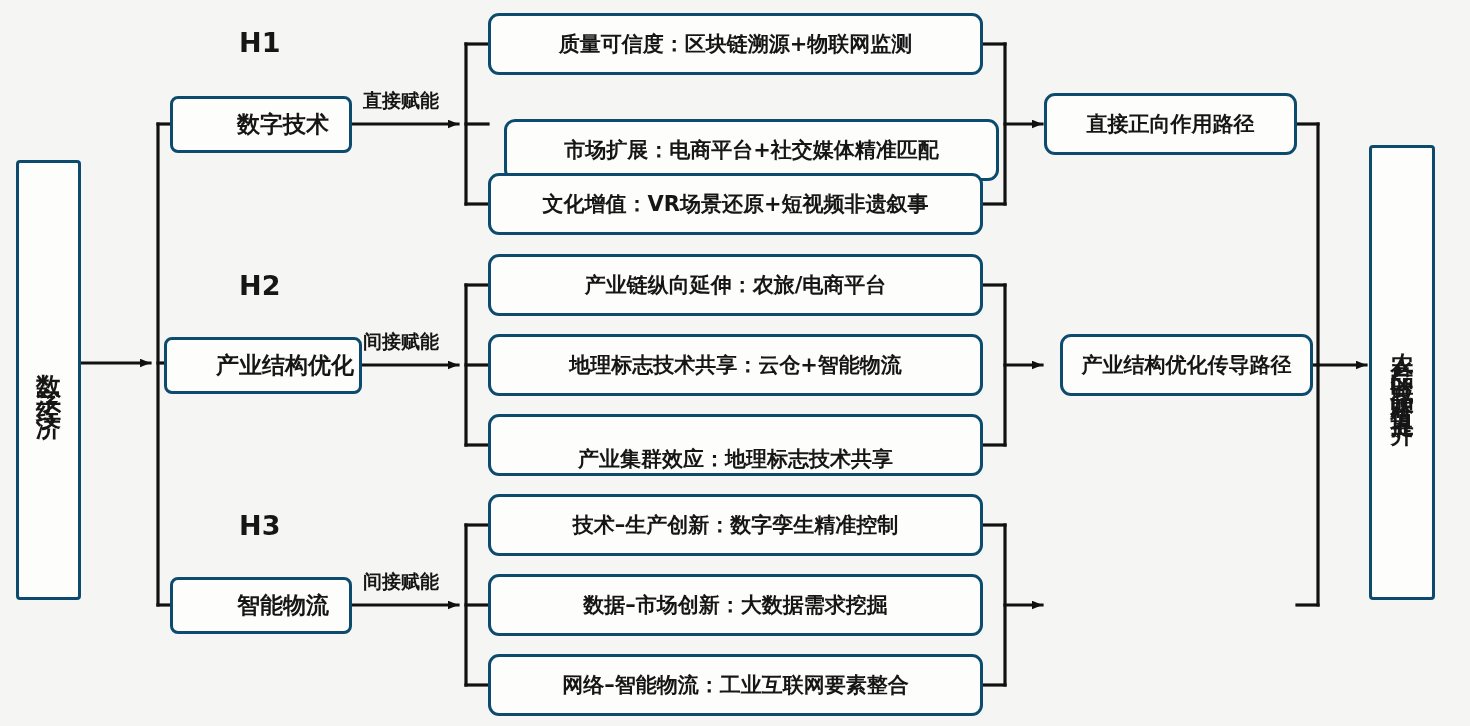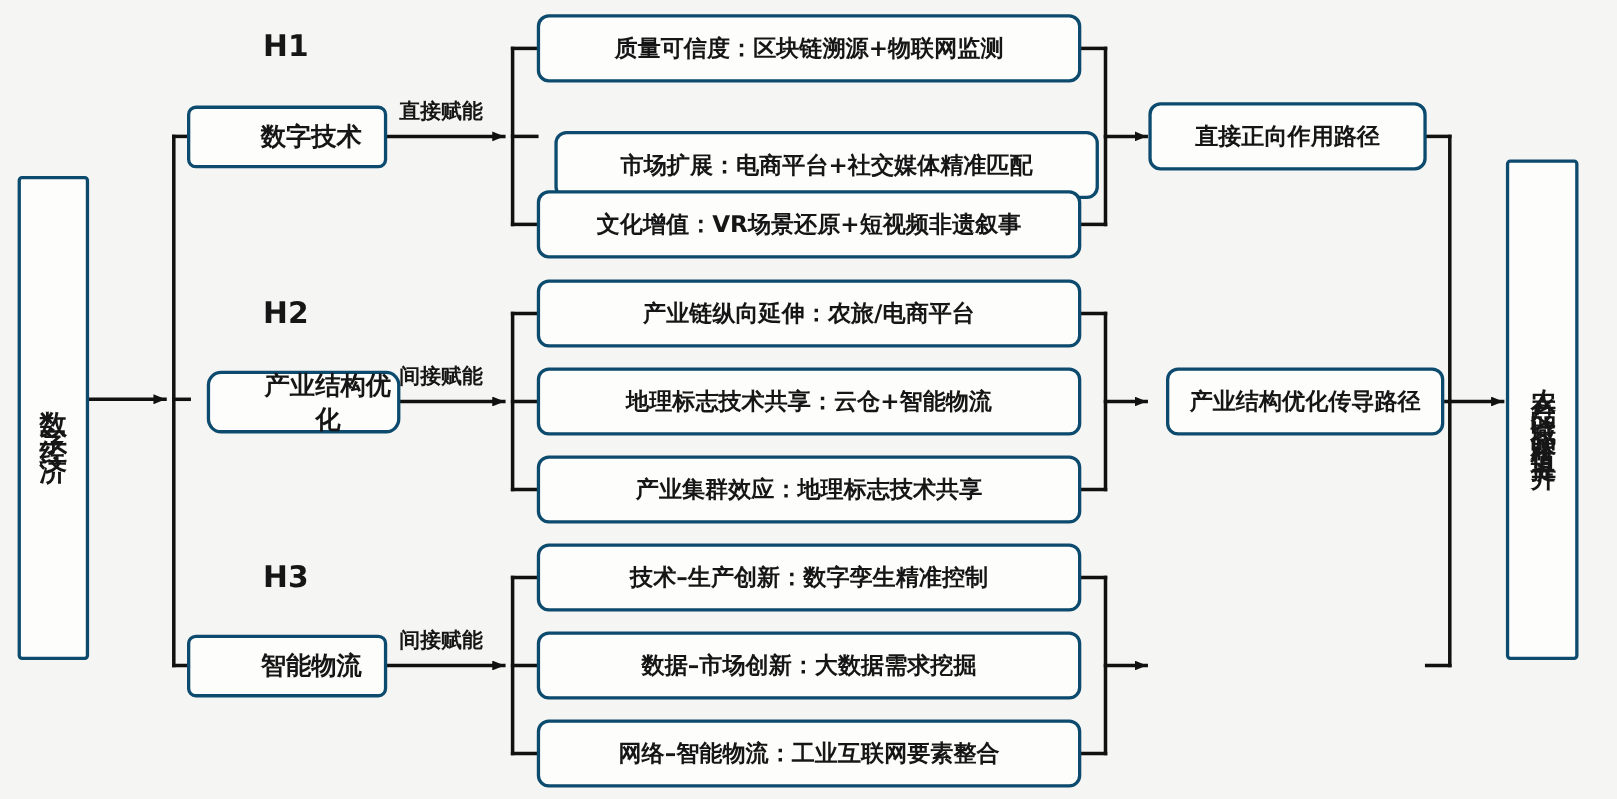--- a/index.html
+++ b/index.html
@@ -167,33 +167,33 @@
   <div class="box path" style="left:1044px; top:93px; width:253px; height:62px;">
     <span>直接正向作用路径</span>
   </div>
 
   <div class="box detail" style="left:488px; top:173px; width:495px; height:62px;">
     <span>文化增值：VR场景还原+短视频非遗叙事</span>
   </div>
 
   <div class="tag htag" style="left:239px; top:270px;">H2</div>
 
-  <div class="box driver" style="left:188px; top:337px; width:176px; height:57px;border-radius:13px;">
+  <div class="box driver" style="left:164px; top:337px; width:198px; height:57px;">
     <span>产业结构优化</span>
   </div>
 
   <div class="tag edgelabel" style="left:363px; top:329px;">间接赋能</div>
 
   <div class="box detail" style="left:488px; top:254px; width:495px; height:62px;">
     <span>产业链纵向延伸：农旅/电商平台</span>
   </div>
   <div class="box detail" style="left:488px; top:334px; width:495px; height:62px;">
     <span>地理标志技术共享：云仓+智能物流</span>
   </div>
-  <div class="box detail" style="left:488px; top:414px; width:495px; height:62px;">
+  <div class="box detail" style="left:488px; top:414px; width:495px; height:62px;align-items:flex-end;">
     <span>产业集群效应：地理标志技术共享</span>
   </div>
 
   <div class="box path" style="left:1044px; top:334px; width:253px; height:62px;margin-left:16px;">
     <span>产业结构优化传导路径</span>
   </div>
 
   <div class="tag htag" style="left:239px; top:510px;">H3</div>
 
   <div class="box driver" style="left:170px; top:577px; width:182px; height:57px;">

